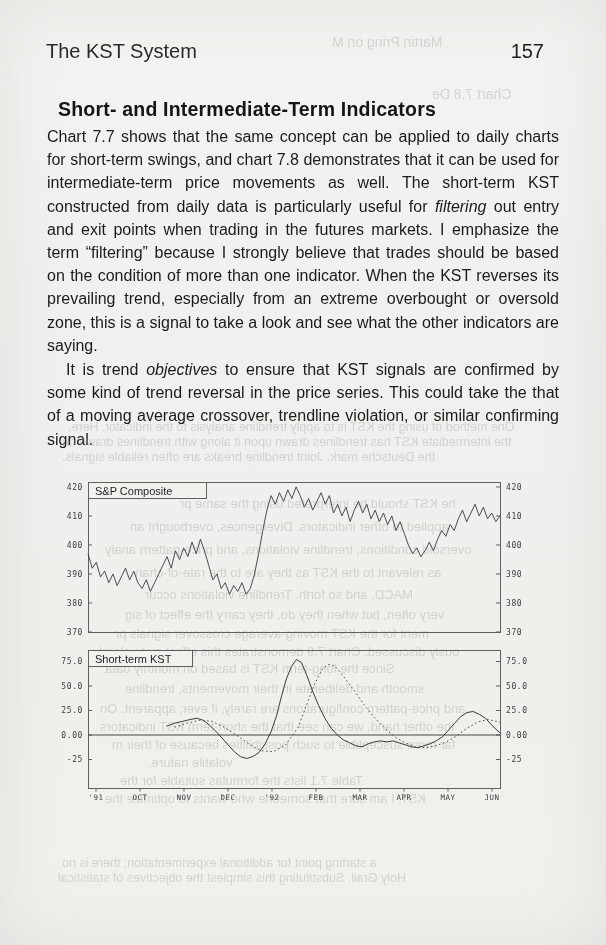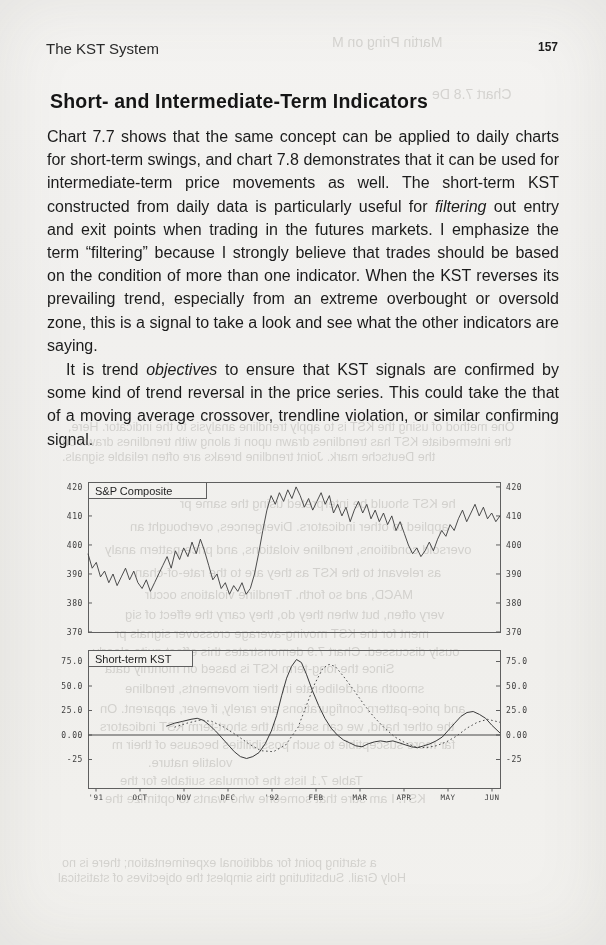--- a/index.html
+++ b/index.html
@@ -1,23 +1,23 @@
 <!DOCTYPE html>
 <html><head>
 <meta charset="utf-8">
 <style>
   html,body{margin:0;padding:0;}
   body{width:606px;height:945px;background:#e8e7e4;font-family:"Liberation Sans",sans-serif;}
   .page{position:relative;width:606px;height:945px;overflow:hidden;
         background:linear-gradient(180deg,#f4f3f1 0%,#f1f0ee 35%,#f0efec 70%,#f2f1ee 100%);
         box-shadow:inset 0 0 70px rgba(90,85,75,.10);}
   .header-row{position:absolute;left:46px;right:40px;top:40px;height:20px;}
-  .header-left{font-size:15px;color:#2a2a2a;}
-  .page-number{position:absolute;right:8px;top:0;font-size:12px;font-weight:bold;color:#1d1d1d;}
-  h1.section-title{position:absolute;left:46px;top:86px;margin:4px;font-size:19.5px;font-weight:bold;color:#151515;letter-spacing:.2px;}
+  .header-left{font-size:20px;color:#2a2a2a;}
+  .page-number{position:absolute;right:22px;top:0;font-size:20px;font-weight:normal;color:#1d1d1d;}
+  h1.section-title{position:absolute;left:46px;top:86px;margin:12px;font-size:19.5px;font-weight:bold;color:#151515;letter-spacing:.2px;}
   .body-text{position:absolute;left:46px;top:124px;width:514px;font-size:16px;line-height:23.2px;
              color:#1b1b1b;text-align:justify;}
   .body-text p{margin:1px;}
   .body-text p.indented{text-indent:19px;}
   .ital{font-style:italic;}
   .figure-caption-row{position:absolute;left:46px;top:455px;font-size:15px;color:#2b2b2b;}
   .figure-label{font-weight:bold;color:#141414;margin-right:16px;}
   .fig-svg{position:absolute;left:0;top:0;z-index:3;}
   .ghost{position:absolute;white-space:nowrap;transform:scaleX(-1);color:#a6a49f;opacity:.40;
          filter:blur(.35px);z-index:1;font-family:"Liberation Sans",sans-serif;}

